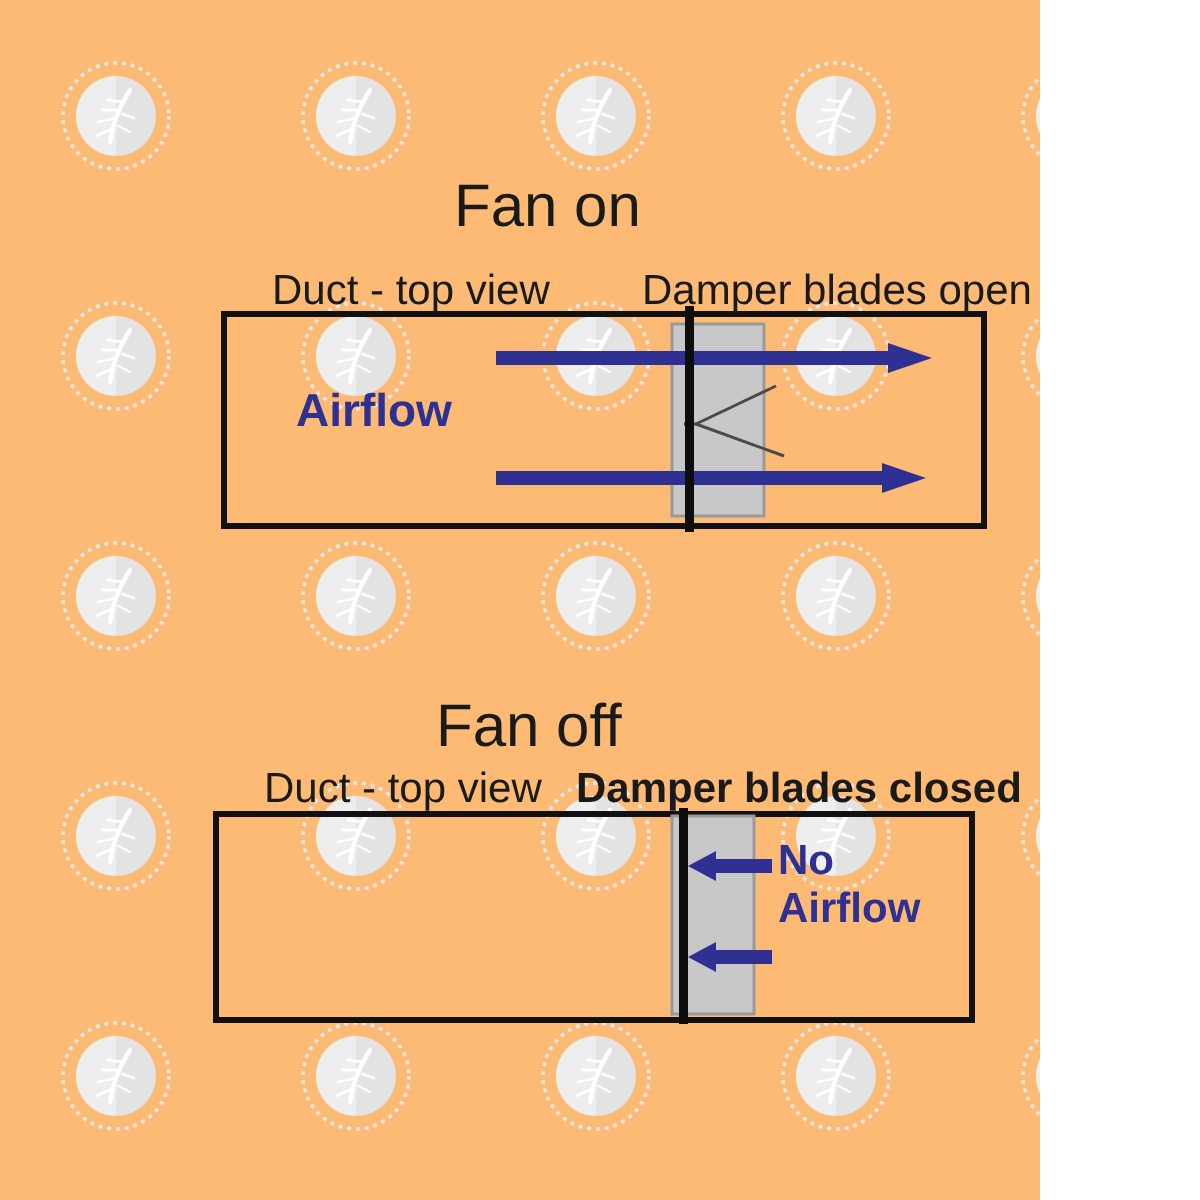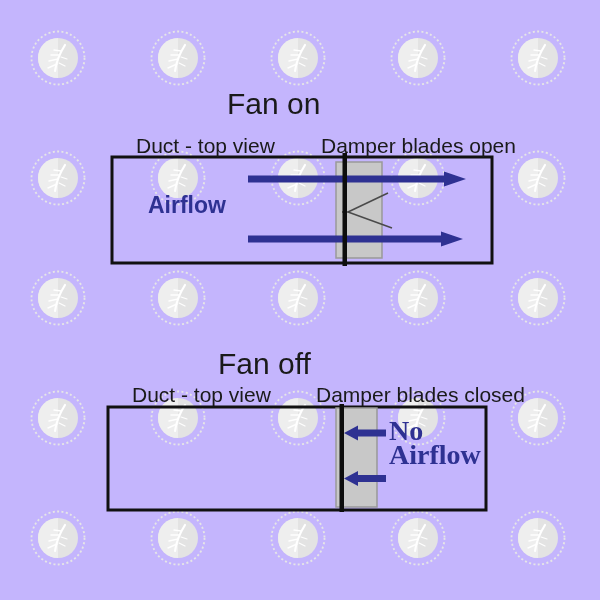--- a/index.html
+++ b/index.html
@@ -1,27 +1,27 @@
 <!DOCTYPE html>
 <html><head>
 <meta charset="utf-8">
 <style>
   * { margin:0; padding:0; box-sizing:border-box; }
   html, body { width:600px; height:600px; background:#ffffff; }
   .stage {
-    position:relative; width:600px; height:600px; overflow:hidden;
-    background:#c4b5fd;
+    position:relative; width:520px; height:600px; overflow:hidden;
+    background:#fdba74;
     font-family:"Liberation Sans", sans-serif;
   }
   .stage svg.layer { position:absolute; left:0; top:0; display:block; }
   .t { position:absolute; white-space:nowrap; color:#1a1a1a; }
   .title { font-size:30px; }
   .label { font-size:21px;margin-left:24px; }
   .flow-single { font-size:23px; font-weight:bold; color:#2e3192; }
-  .flow-block { position:absolute; font-size:28px; line-height:24px; font-weight:bold; color:#2e3192;font-family:Liberation Serif, serif; }
+  .flow-block { position:absolute; font-size:21px; line-height:24px; font-weight:bold; color:#2e3192; }
   .flow-block div { white-space:nowrap; }
 </style>
 </head>
 <body>
 
 <div class="stage">
 
   <svg class="layer" width="600" height="600" viewBox="0 0 600 600">
     <defs>
       <pattern id="wmpat" x="0" y="0" width="120" height="120" patternUnits="userSpaceOnUse">
@@ -74,20 +74,20 @@
   <div class="t label" style="left:112px; top:134px;">Duct - top view</div>
 
   <div class="t label" style="left:297px; top:134px;">Damper blades open</div>
 
   <div class="t flow-single" style="left:148px; top:192px;">Airflow</div>
 
   <div class="t title" style="left:218px; top:332px;margin-top:15px;">Fan off</div>
 
   <div class="t label" style="left:108px; top:383px;">Duct - top view</div>
 
-  <div class="t label" style="left:292px; top:383px;">Damper blades closed</div>
+  <div class="t label" style="left:264px; top:383px;font-weight:bold;">Damper blades closed</div>
 
   <div class="flow-block" style="left:389px; top:419px;">
     <div>No</div>
     <div>Airflow</div>
   </div>
 
 </div>
 
 </body></html>

